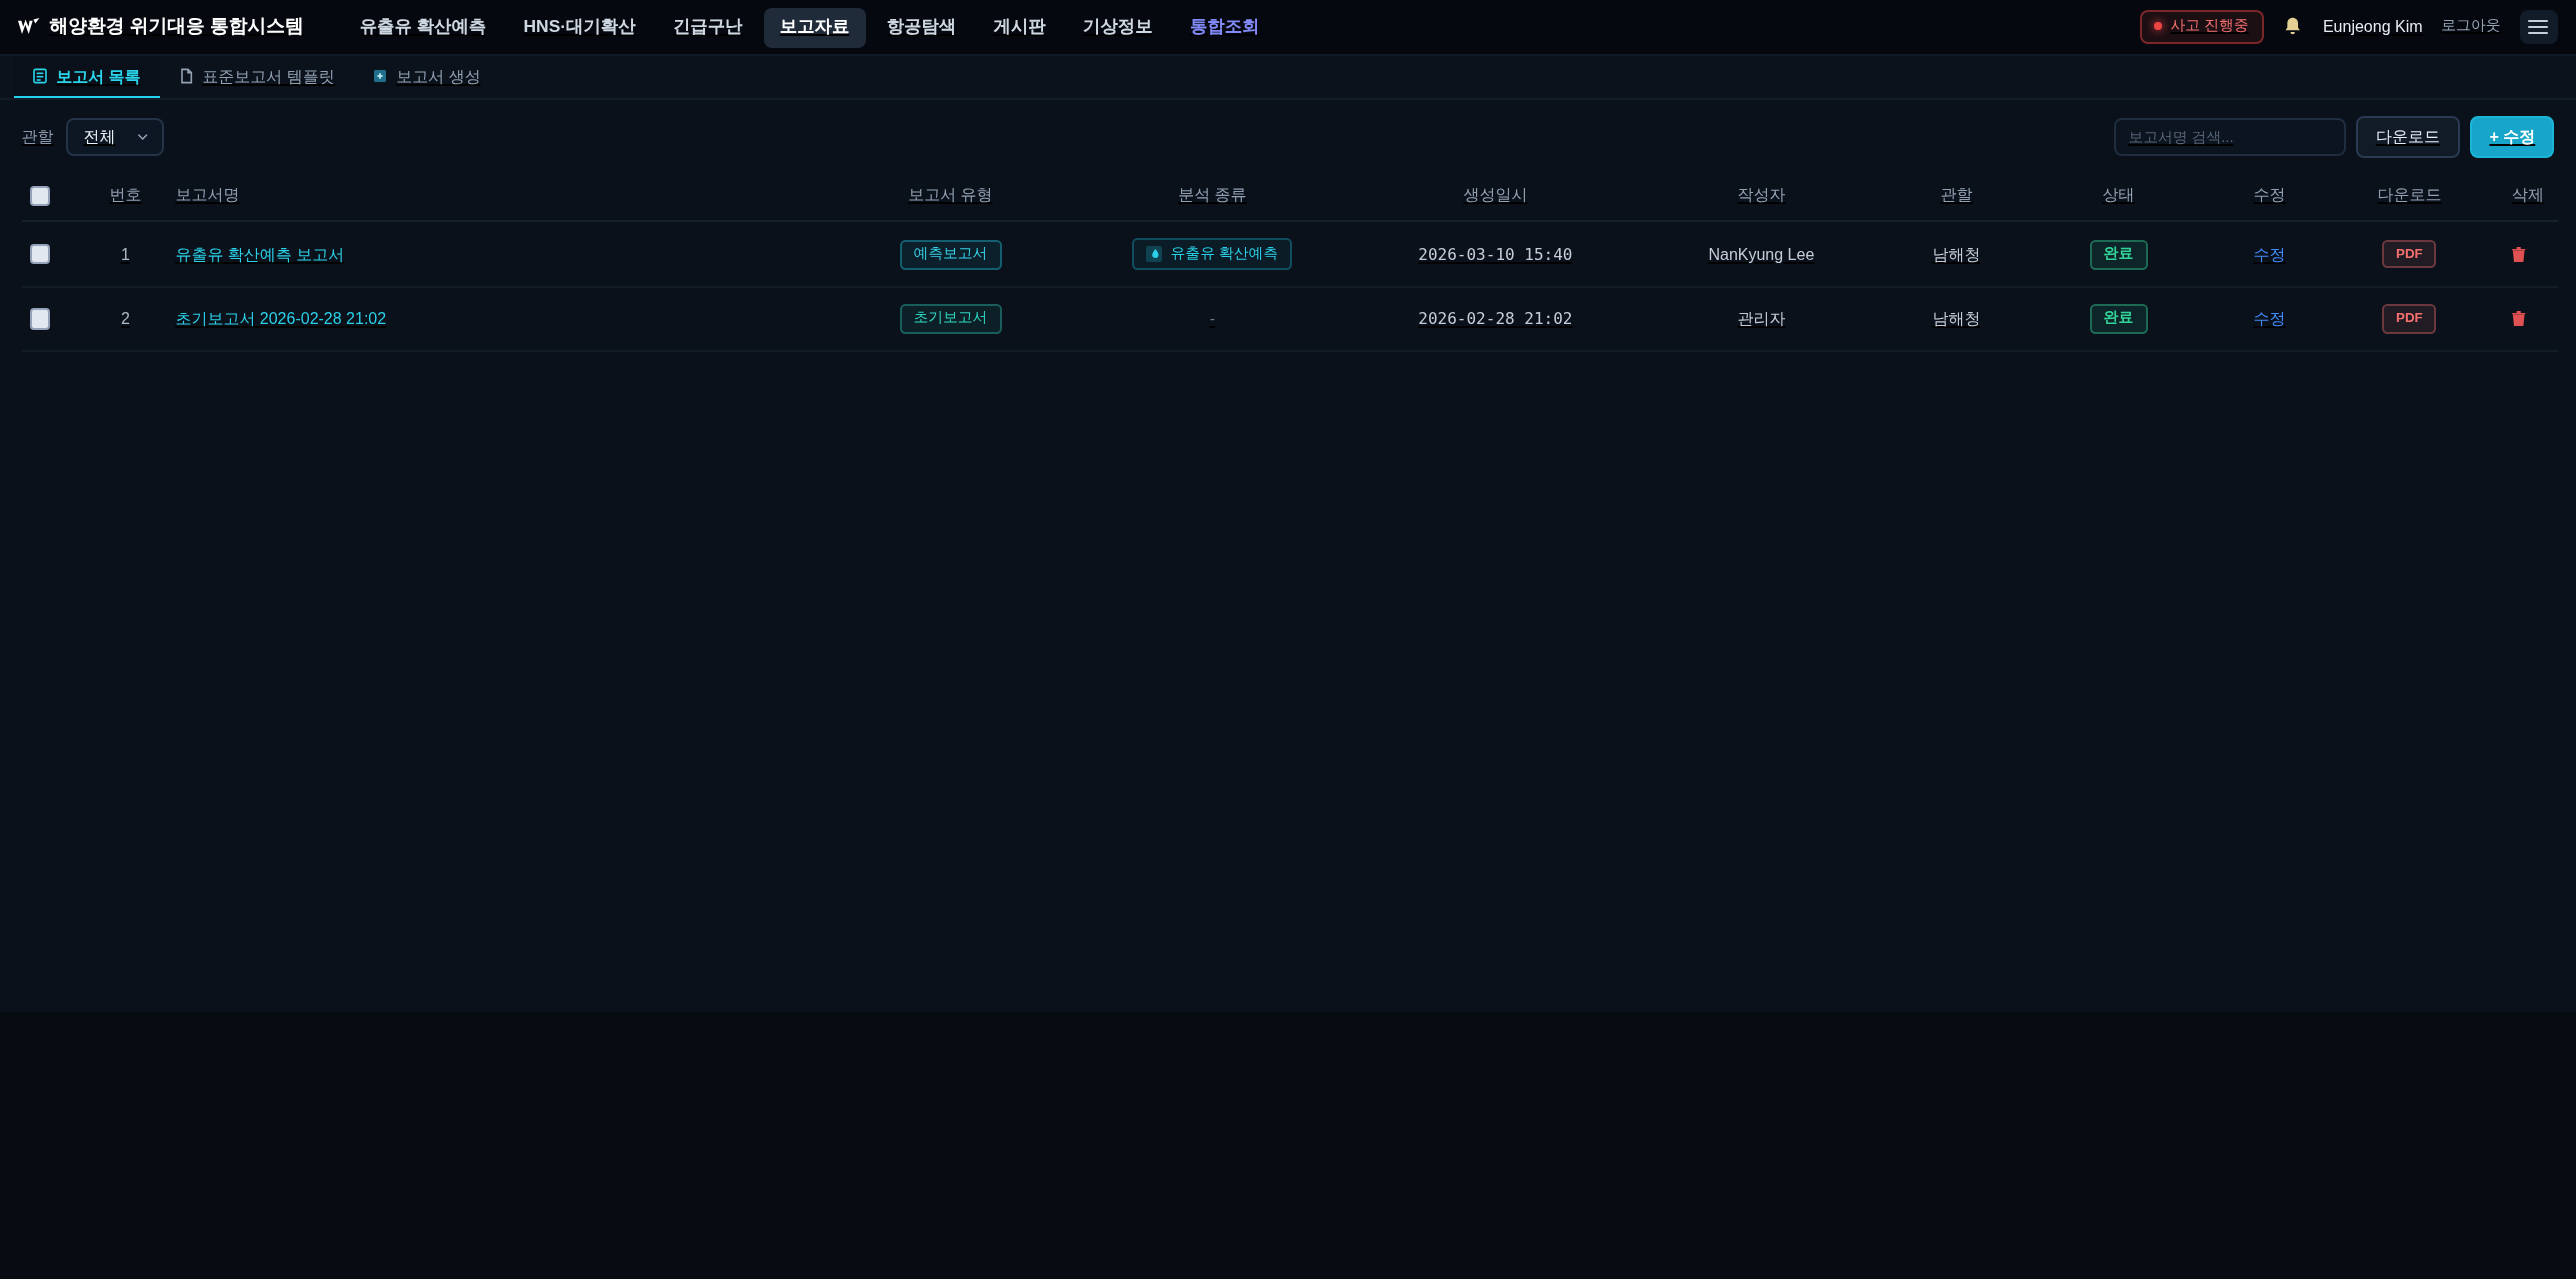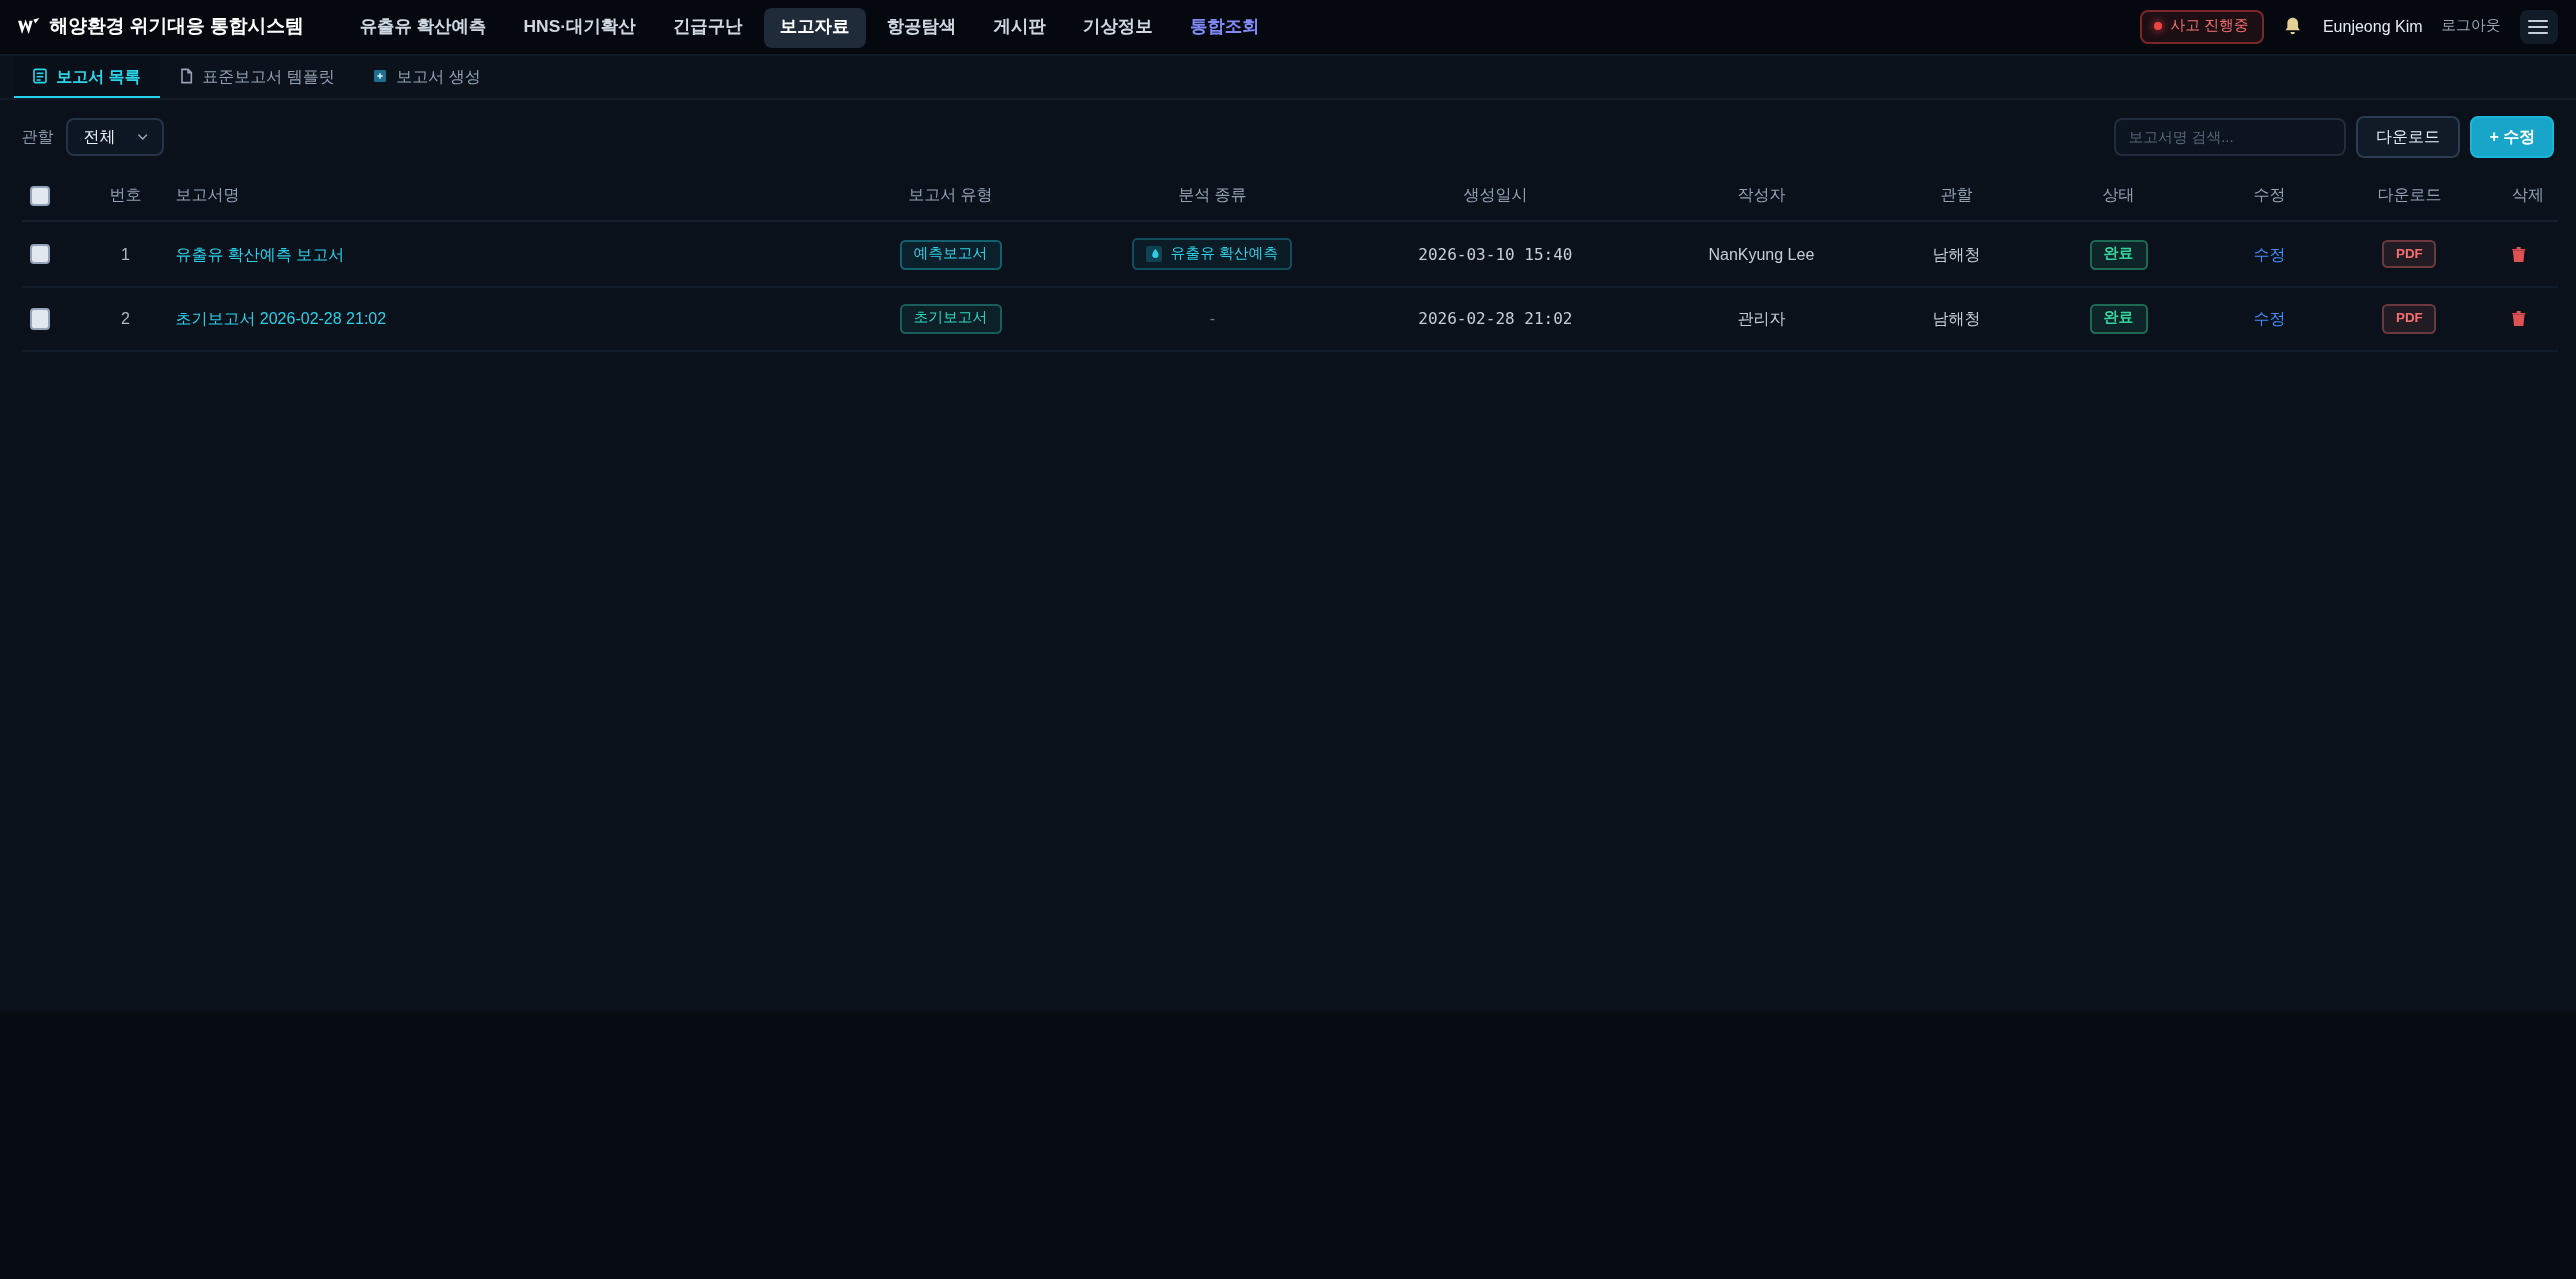--- a/index.html
+++ b/index.html
@@ -1,16 +1,16 @@
 <!DOCTYPE html>
 <html style="font-size:10.7px"><head>
 <meta charset="utf-8">
 <style>
   html,body{margin:0;padding:0;background:#070c13;}
-  #stage{width:2576px;height:1012px;overflow:hidden;background:#c2410c;position:relative;}
+  #stage{width:2576px;height:1012px;overflow:hidden;background:#c2410c;position:relative;text-decoration:underline;}
   #app{width:1288px;height:640px;transform:scale(2);transform-origin:0 0;
        font-family:"Liberation Sans","DejaVu Sans",sans-serif;color:#dbe3ec;
        background:#0a111b;position:relative;}
 
   
   .navbar{height:27px;background:#05090f;display:flex;align-items:center;
           padding:0 9.4px;border-bottom:0.7px solid #111b27;}
   .brand{display:flex;align-items:center;gap:4.7px;font-weight:700;font-size:9.4px;color:#ffffff;white-space:nowrap;cursor:pointer;}
   .brand svg{display:block;}
   .nav-menu{display:flex;gap:2.7px;margin-left:20px;align-items:center;}

